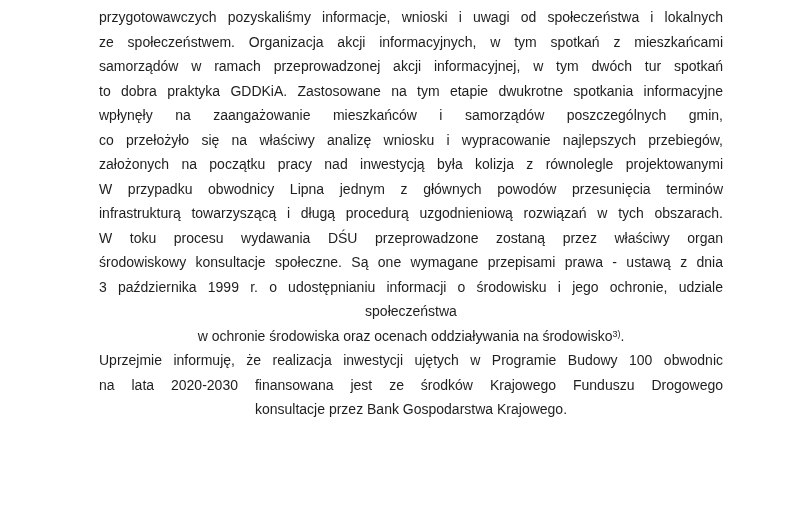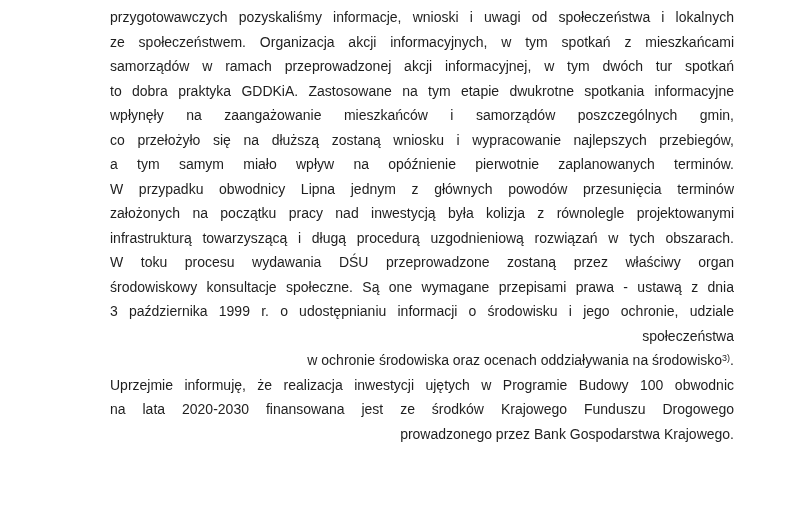--- a/index.html
+++ b/index.html
@@ -13,30 +13,30 @@
   }
   .page {
     position: absolute;
     left: 0; top: 0;
     width: 793px;
     height: 505px;
     background: #ffffff;
   }
   .text-block {
     position: absolute;
-    left: 110px;
+    left: 99px;
     top: 5px;
     width: 624px;
     font-size: 14px;
     line-height: 24.5px;
     color: #1e1e1e;
   }
   .line {
     height: 24.5px;
-    text-align: right;
+    text-align: center;
     overflow: hidden;
   }
   .line.just {
     text-align: justify;
     text-align-last: justify;
   }
   .line sup {
     font-size: 9px;
     line-height: 0;
     vertical-align: 4px;
@@ -45,27 +45,26 @@
 </head>
 <body>
 
 <div class="page">
   <div class="text-block">
       <div class="line just">przygotowawczych pozyskaliśmy informacje, wnioski i uwagi od społeczeństwa i lokalnych</div>
       <div class="line just">ze społeczeństwem. Organizacja akcji informacyjnych, w tym spotkań z mieszkańcami</div>
       <div class="line just">samorządów w ramach przeprowadzonej akcji informacyjnej, w tym dwóch tur spotkań</div>
       <div class="line just">to dobra praktyka GDDKiA. Zastosowane na tym etapie dwukrotne spotkania informacyjne</div>
       <div class="line just">wpłynęły na zaangażowanie mieszkańców i samorządów poszczególnych gmin,</div>
-      <div class="line just">co przełożyło się na dłuższą zostaną wniosku i wypracowanie najlepszych przebiegów,</div>
-      <div class="line just">a tym samym miało wpływ na opóźnienie pierwotnie zaplanowanych terminów.</div>
+      <div class="line just">co przełożyło się na właściwy analizę wniosku i wypracowanie najlepszych przebiegów,</div>
+      <div class="line just">założonych na początku pracy nad inwestycją była kolizja z równolegle projektowanymi</div>
       <div class="line just">W przypadku obwodnicy Lipna jednym z głównych powodów przesunięcia terminów</div>
-      <div class="line just">założonych na początku pracy nad inwestycją była kolizja z równolegle projektowanymi</div>
       <div class="line just">infrastrukturą towarzyszącą i długą procedurą uzgodnieniową rozwiązań w tych obszarach.</div>
       <div class="line just">W toku procesu wydawania DŚU przeprowadzone zostaną przez właściwy organ</div>
       <div class="line just">środowiskowy konsultacje społeczne. Są one wymagane przepisami prawa - ustawą z dnia</div>
       <div class="line just">3 października 1999 r. o udostępnianiu informacji o środowisku i jego ochronie, udziale</div>
       <div class="line">społeczeństwa</div>
       <div class="line"><span>w ochronie środowiska oraz ocenach oddziaływania na środowisko</span><sup>3)</sup><span>.</span></div>
       <div class="line just">Uprzejmie informuję, że realizacja inwestycji ujętych w Programie Budowy 100 obwodnic</div>
       <div class="line just">na lata 2020-2030 finansowana jest ze środków Krajowego Funduszu Drogowego</div>
-      <div class="line">prowadzonego przez Bank Gospodarstwa Krajowego.</div>
+      <div class="line">konsultacje przez Bank Gospodarstwa Krajowego.</div>
     </div>
 </div>
 
 </body></html>

